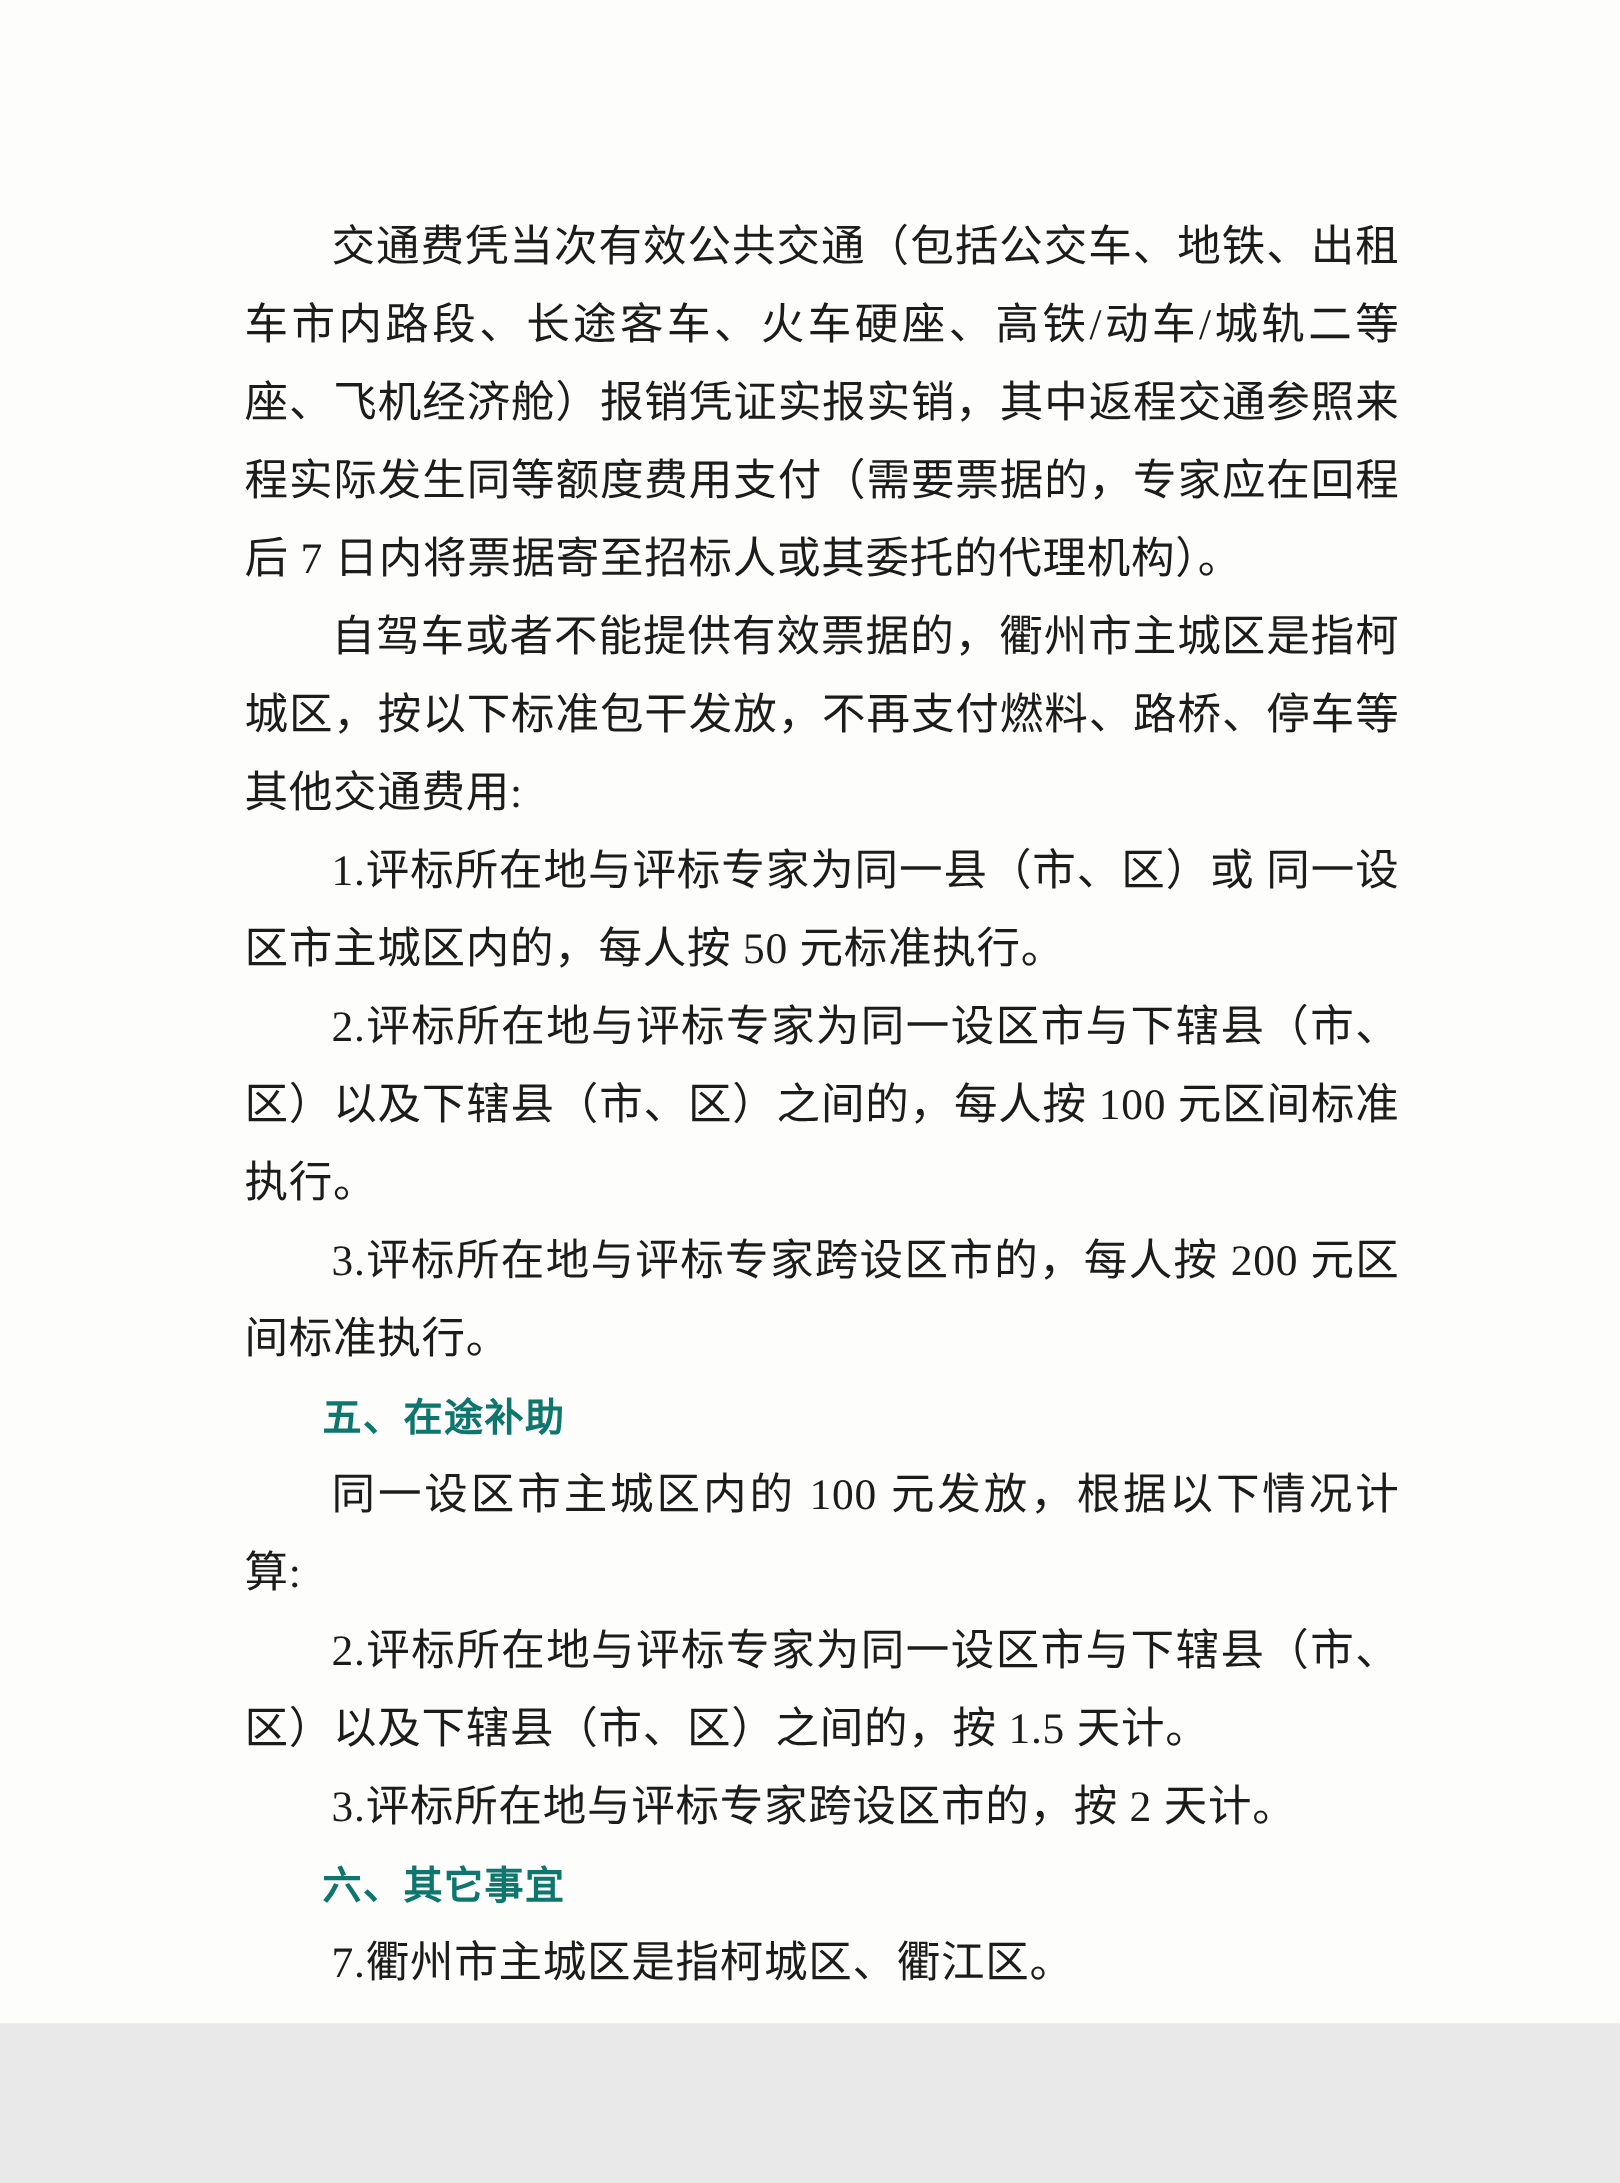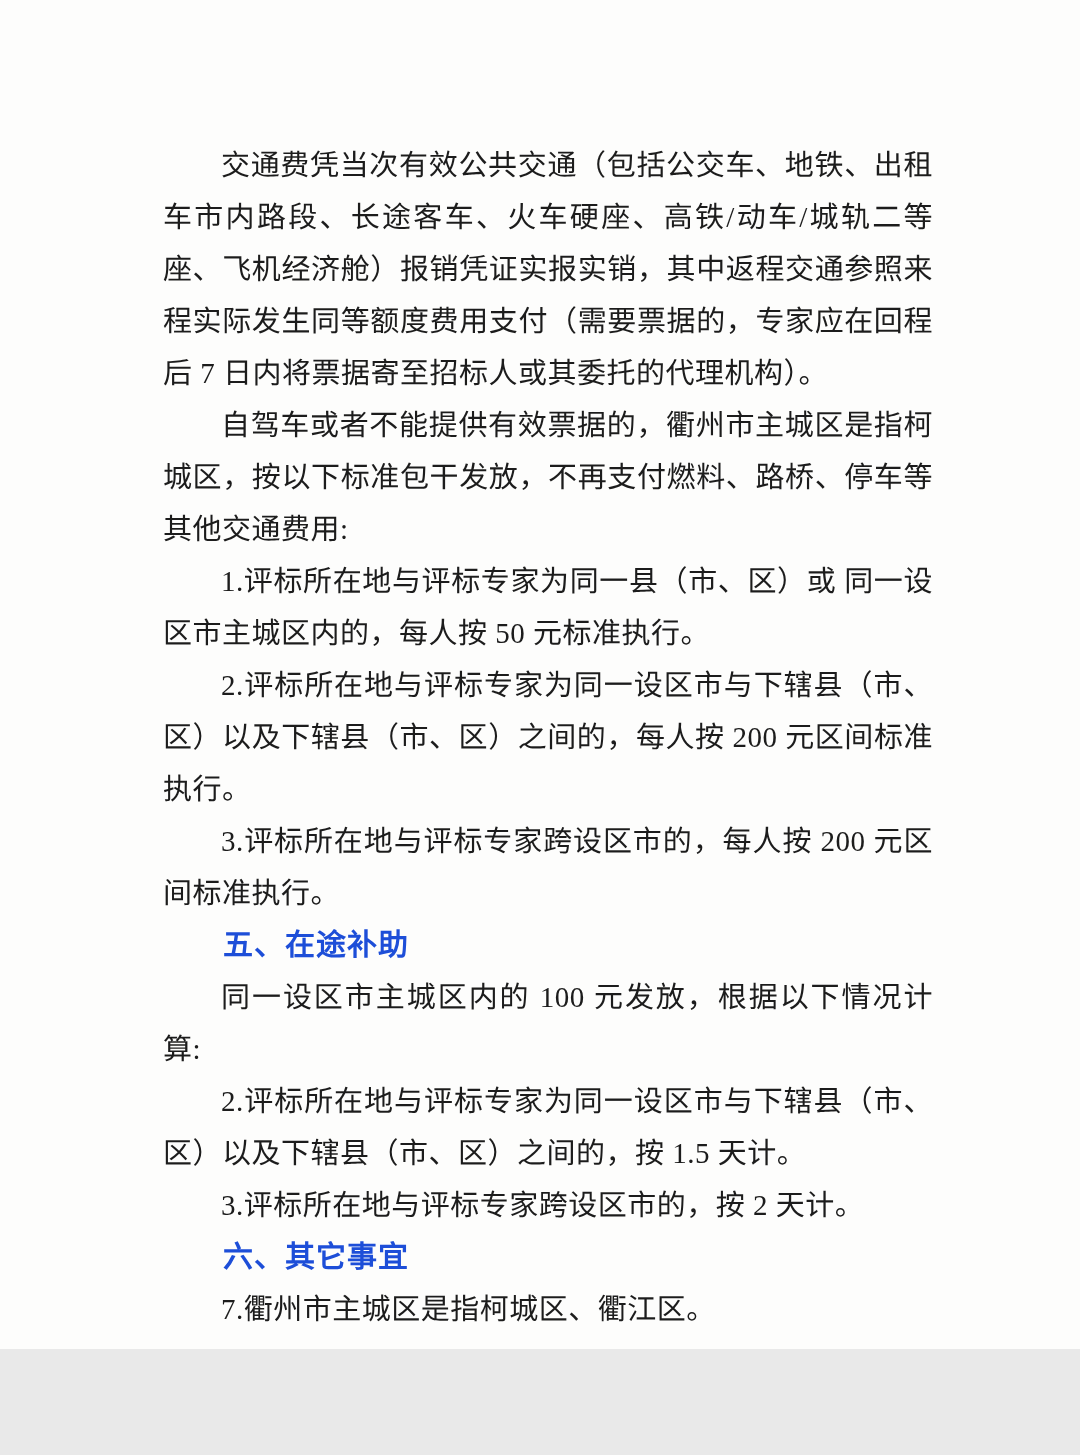--- a/index.html
+++ b/index.html
@@ -29,27 +29,27 @@
   }
   p.body {
     font-size: 29px;
     line-height: 52px;
     letter-spacing: 0.5px;
     text-indent: 2em;
     text-align: justify;
     text-justify: inter-character;
   }
   p.heading {
-    font-size: 30px;
+    font-size: 26px;
     line-height: 52px;
     letter-spacing: 1px;
     text-indent: 2em;
     font-weight: 700;
     font-family: "Liberation Sans", "DejaVu Sans", sans-serif;
-    color: #1d4ed8;
+    color: #0f766e;
   }
   .page-number {
     position: absolute;
     top: 1406px;
     right: 148px;
     font-size: 28px;
     line-height: 52px;
     letter-spacing: 2px;
     color: #222222;
     font-family: "Liberation Serif", "DejaVu Serif", serif;
@@ -57,21 +57,21 @@
 </style>
 </head>
 <body>
 
 <div class="page">
   <div class="doc-content">
 
   <p class="body">交通费凭当次有效公共交通（包括公交车、地铁、出租车市内路段、长途客车、火车硬座、高铁/动车/城轨二等座、飞机经济舱）报销凭证实报实销，其中返程交通参照来程实际发生同等额度费用支付（需要票据的，专家应在回程后 7 日内将票据寄至招标人或其委托的代理机构）。</p>
       <p class="body">自驾车或者不能提供有效票据的，衢州市主城区是指柯城区，按以下标准包干发放，不再支付燃料、路桥、停车等其他交通费用:</p>
       <p class="body">1.评标所在地与评标专家为同一县（市、区）或 同一设区市主城区内的，每人按 50 元标准执行。</p>
-      <p class="body">2.评标所在地与评标专家为同一设区市与下辖县（市、区）以及下辖县（市、区）之间的，每人按 200 元区间标准执行。</p>
+      <p class="body">2.评标所在地与评标专家为同一设区市与下辖县（市、区）以及下辖县（市、区）之间的，每人按 100 元区间标准执行。</p>
       <p class="body">3.评标所在地与评标专家跨设区市的，每人按 200 元区间标准执行。</p>
       <p class="heading">五、在途补助</p>
       <p class="body">同一设区市主城区内的 100 元发放，根据以下情况计算:</p>
       <p class="body">2.评标所在地与评标专家为同一设区市与下辖县（市、区）以及下辖县（市、区）之间的，按 1.5 天计。</p>
       <p class="body">3.评标所在地与评标专家跨设区市的，按 2 天计。</p>
       <p class="heading">六、其它事宜</p>
       <p class="body">7.衢州市主城区是指柯城区、衢江区。</p>
     </div>
   <div class="page-number">— 3 —</div>
 </div>

